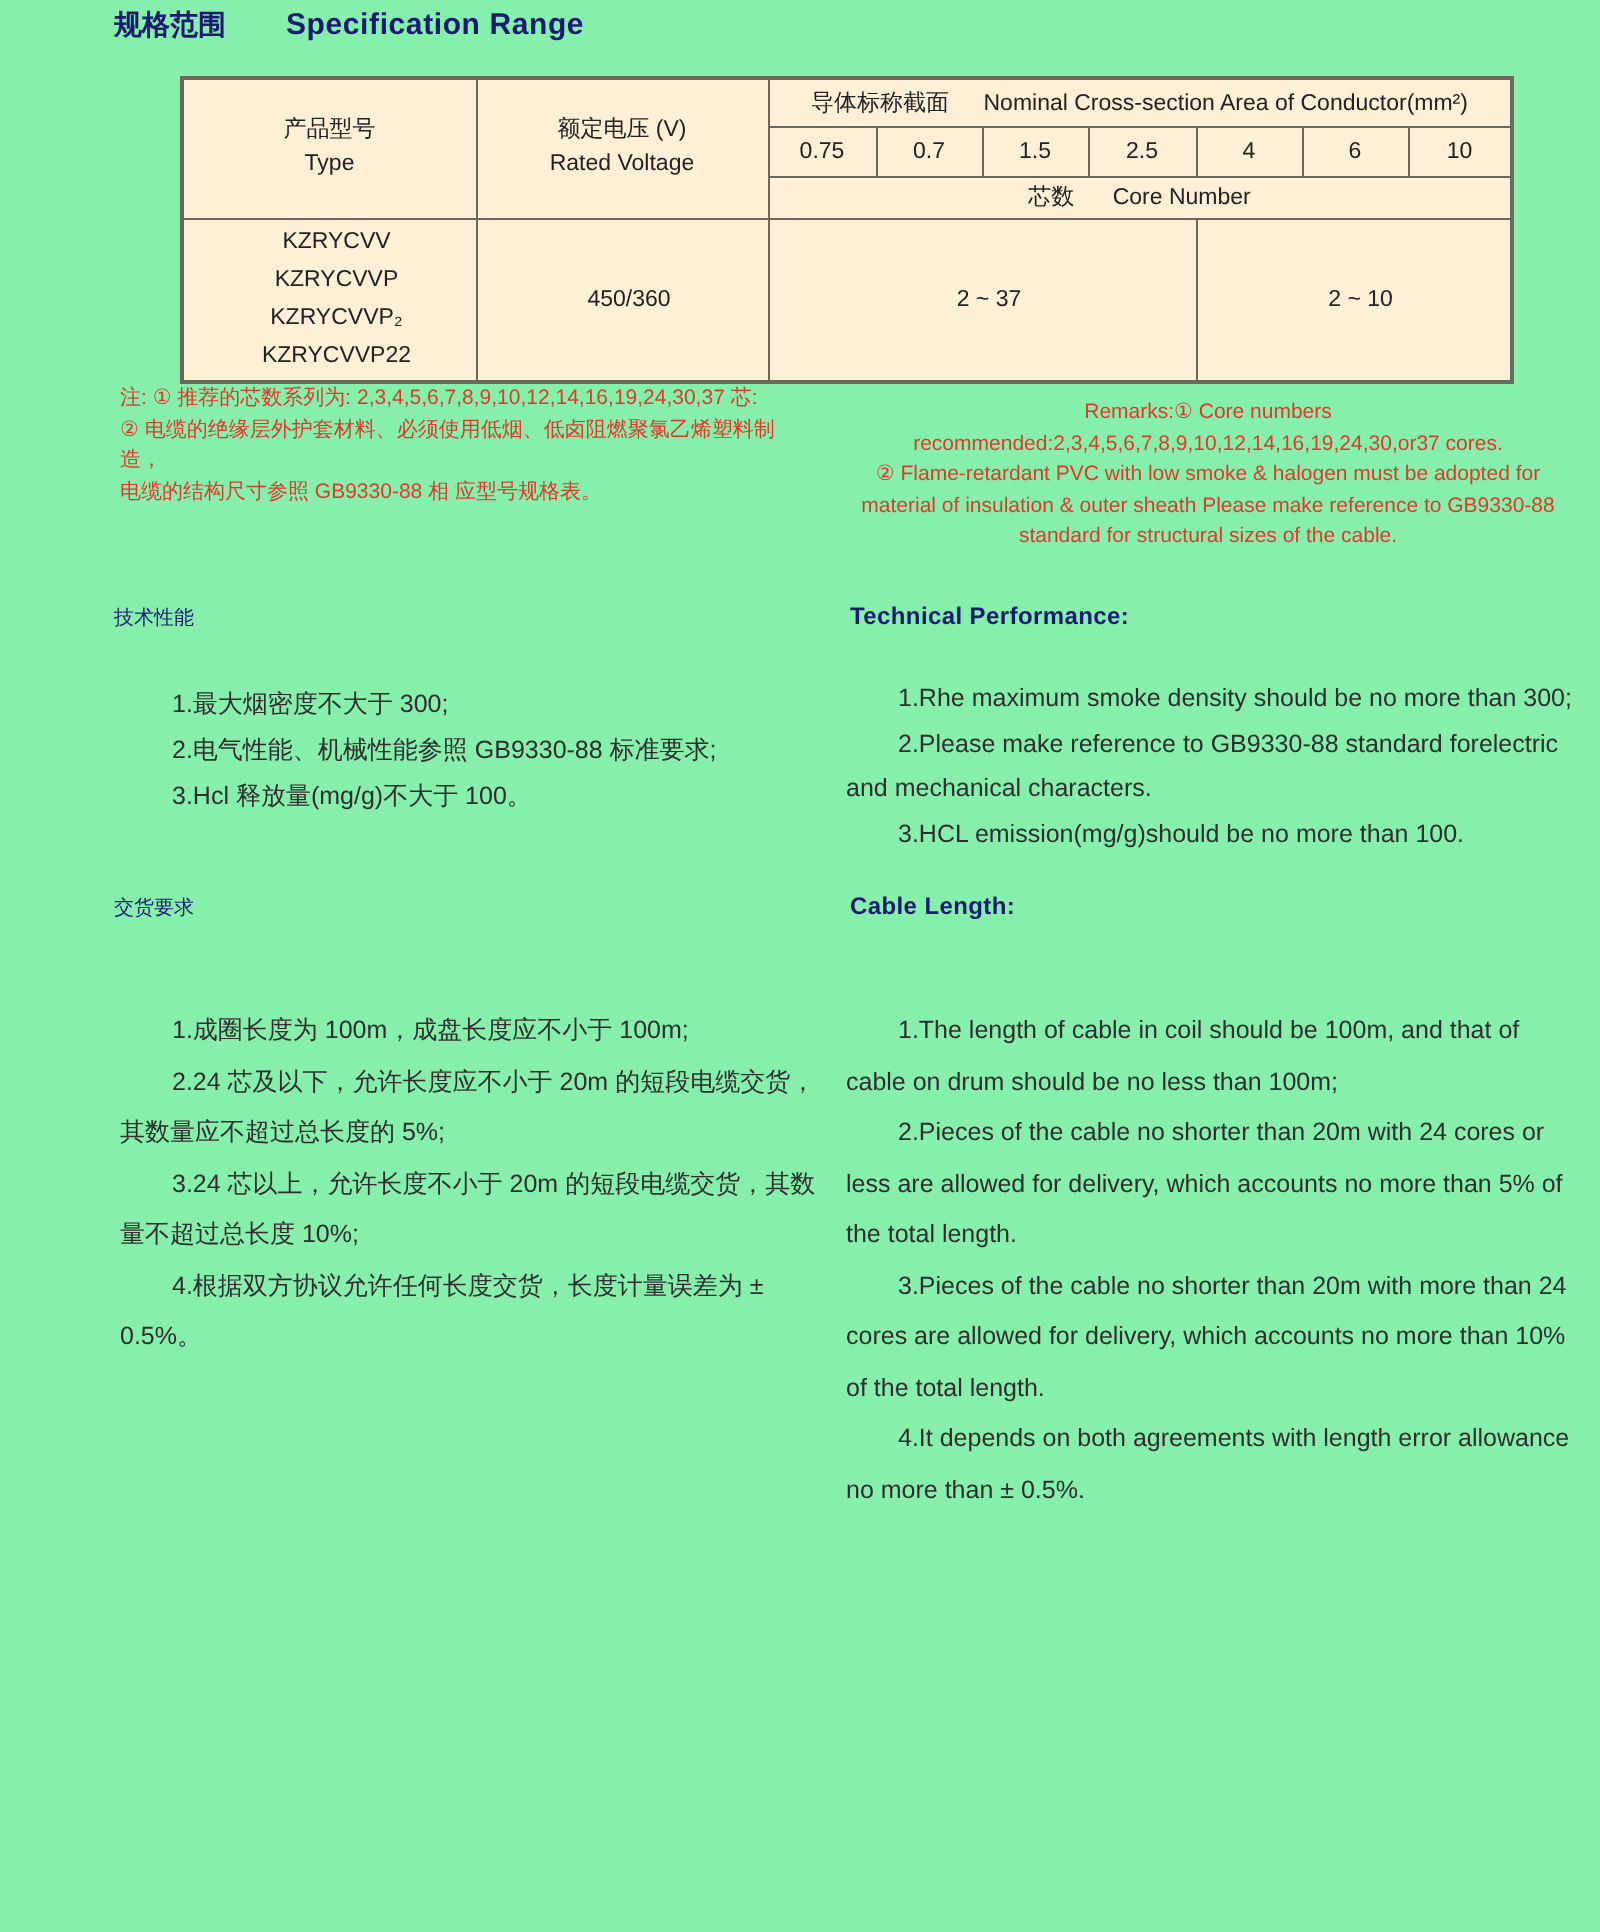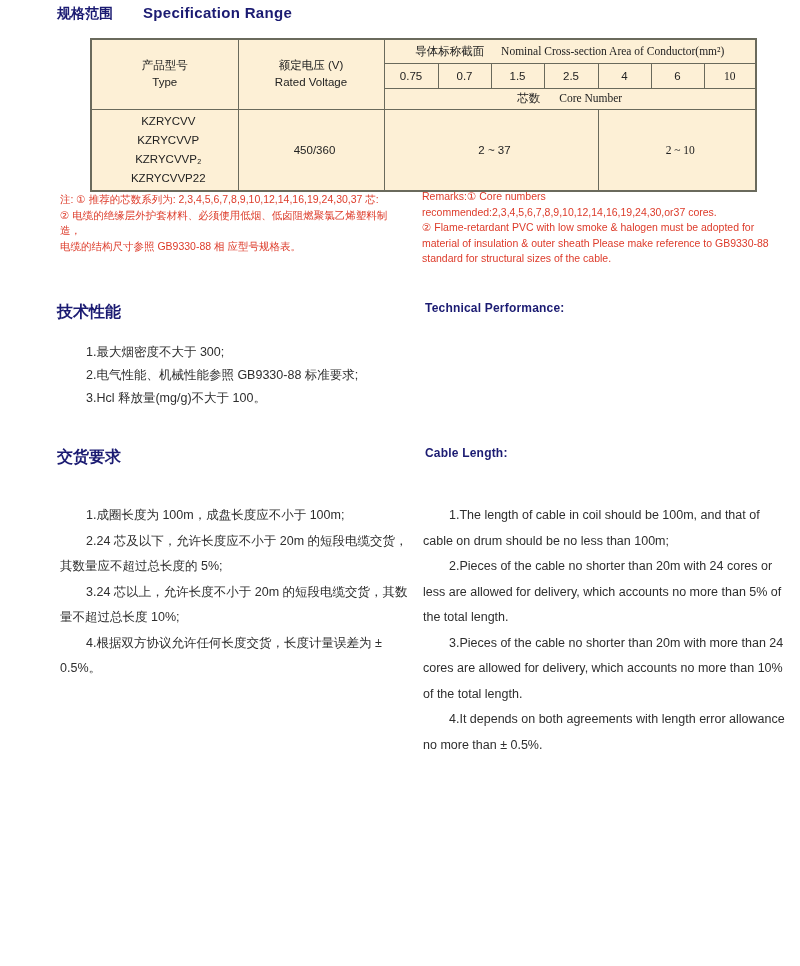--- a/index.html
+++ b/index.html
@@ -6,21 +6,21 @@
   html, body { width: 800px; }
   body {
     background: #fdf0d6;
     font-family: "Liberation Sans", "DejaVu Sans", sans-serif;
     color: #2e2e2e;
   }
   .page {
     position: relative;
     width: 800px;
     height: 966px;
-    background: #ffffff;
+    background: #86efac;
     overflow: hidden;
   }
 
   
   .title-row {
     position: absolute;
     left: 57px;
     top: 4px;
     display: flex;
     align-items: baseline;
@@ -53,21 +53,21 @@
     border: 1px solid #6a6a5c;
     text-align: center;
     vertical-align: middle;
     padding: 2px 3px;
     background: #fdf0d6;
   }
   table.spec { border: 2px solid #55554a; }
   table.spec td.outer-t { border-top-width: 2px; }
   table.spec td.outer-b { border-bottom-width: 2px; padding-left: 10px; }
   table.spec td.outer-l { border-left-width: 2px; text-align: center; }
-  table.spec td.outer-r { border-right-width: 2px; font-family: Liberation Serif, serif; }
+  table.spec td.outer-r { border-right-width: 2px; }
   .hdr-2line { line-height: 17px; }
   .conductor-hdr span { margin: 0 7px; }
   .core-hdr span { margin: 15px 8px; text-align: right; }
   td.sizes-cell { height: 25px; }
   td.cond-cell { height: 24px; }
   td.coreno-cell { height: 21px; }
   td.body-cell { height: 76px; }
   .product-list {
     text-align: left;
     padding-left: 26px;
@@ -75,29 +75,29 @@
   }
 
   
   .note {
     position: absolute;
     color: #dd3b2a;
     font-size: 10.5px;
     line-height: 15.5px;
   }
   .note-zh { left: 60px; top: 192px; width: 348px; }
-  .note-en { left: 422px; top: 189px; width: 364px; }
+  .note-en { left: 422px; top: 199px; width: 364px; text-align: center; }
   .note p { margin: 0; }
 
   
   .section-heading-zh {
     position: absolute;
     left: 57px;
-    font-size: 16px;
-    font-weight: bold;
+    font-size: 10px;
+    font-weight: normal;
     color: #1b1b72;
   }
   .section-heading-en {
     position: absolute;
     left: 425px;
     font-size: 12px;
     font-weight: bold;
     color: #1b1b72;
     letter-spacing: 0.2px;
   }
@@ -198,20 +198,25 @@
   </div>
 
   <div class="section-heading-zh" style="top:302px">技术性能</div>
   <div class="section-heading-en" style="top:301px">Technical Performance:</div>
 
   <div class="list-zh tech-list-zh" style="top:341px">
     <p>1.最大烟密度不大于 300;</p>
     <p>2.电气性能、机械性能参照 GB9330-88 标准要求;</p>
     <p>3.Hcl 释放量(mg/g)不大于 100。</p>
   </div>
+  <div class="list-en tech-list-en" style="top:338px">
+    <p>1.Rhe maximum smoke density should be no more than 300;</p>
+    <p>2.Please make reference to GB9330-88 standard forelectric and mechanical characters.</p>
+    <p>3.HCL emission(mg/g)should be no more than 100.</p>
+  </div>
 
   <div class="section-heading-zh" style="top:447px">交货要求</div>
   <div class="section-heading-en" style="top:446px">Cable Length:</div>
 
   <div class="list-zh deliv-list-zh" style="top:503px">
     <p>1.成圈长度为 100m，成盘长度应不小于 100m;</p>
     <p>2.24 芯及以下，允许长度应不小于 20m 的短段电缆交货，其数量应不超过总长度的 5%;</p>
     <p>3.24 芯以上，允许长度不小于 20m 的短段电缆交货，其数量不超过总长度 10%;</p>
     <p>4.根据双方协议允许任何长度交货，长度计量误差为 ± 0.5%。</p>
   </div>

